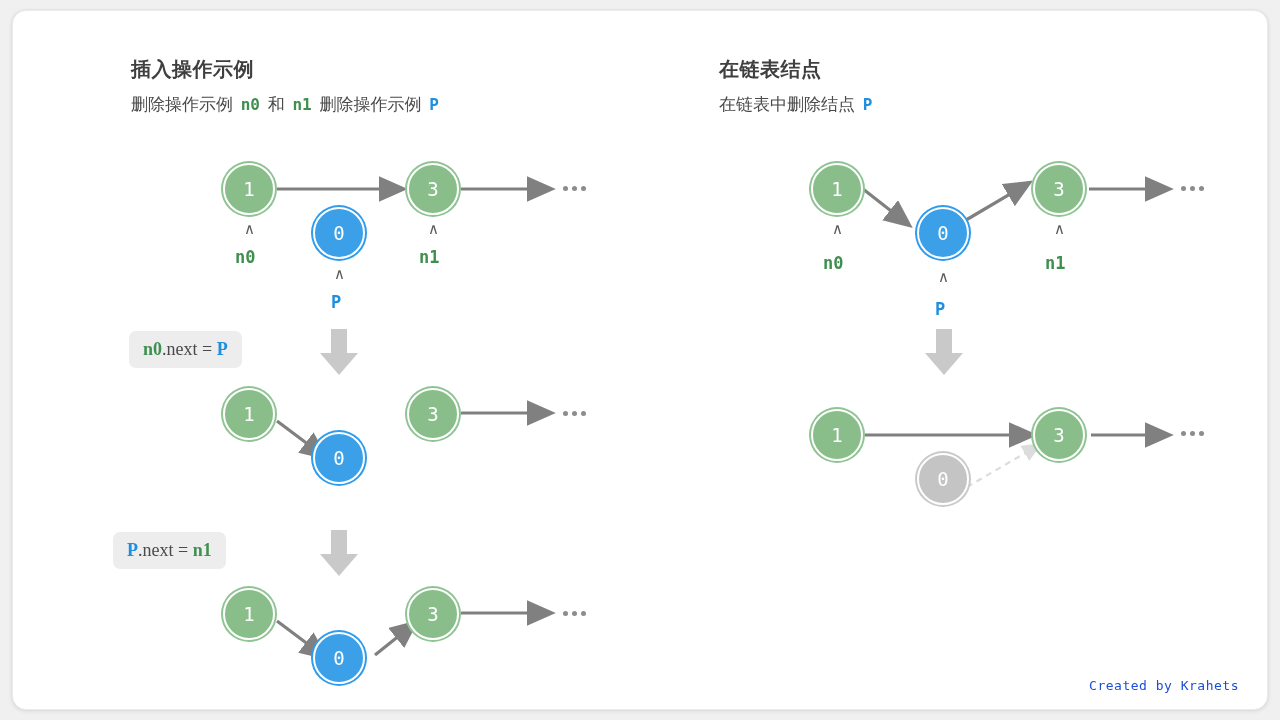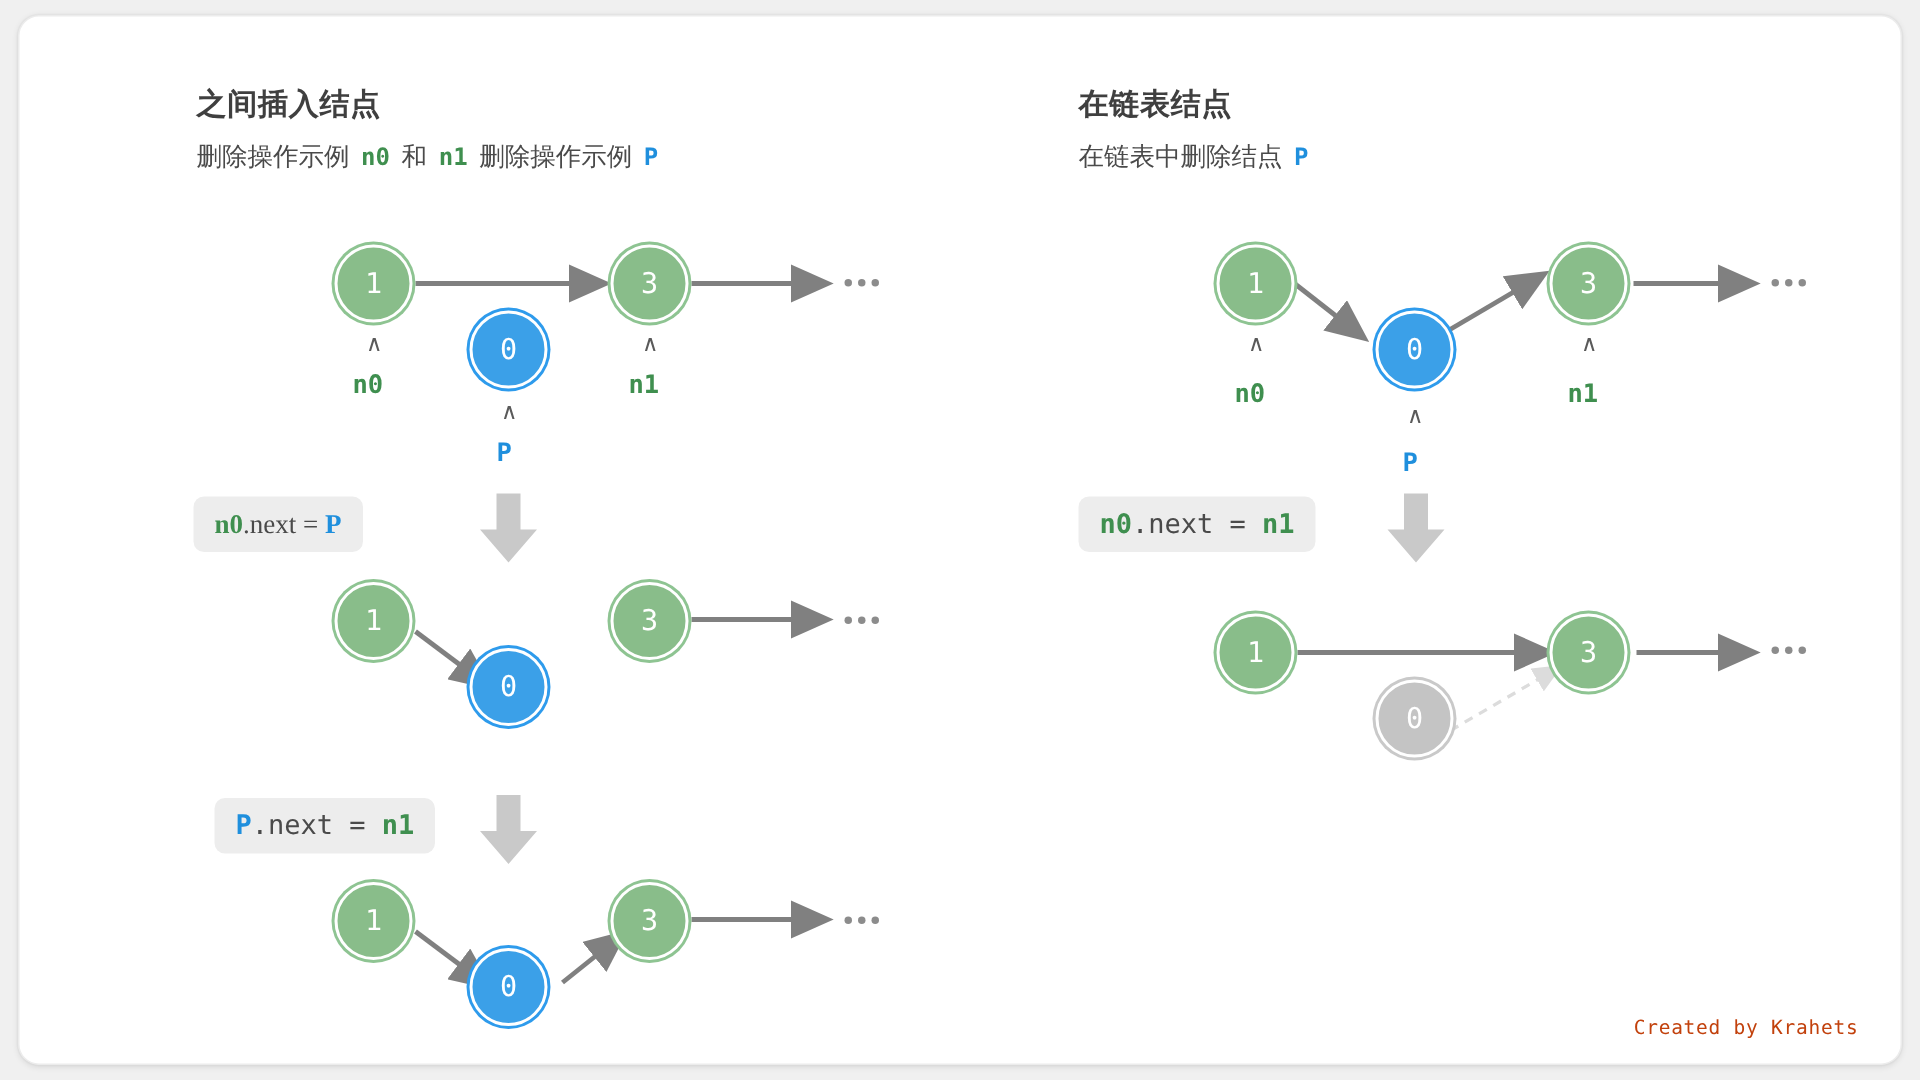--- a/index.html
+++ b/index.html
@@ -129,33 +129,33 @@
 
   
   .down-arrow { position: absolute; z-index: 4; }
 
   
   #footer {
     position: absolute;
     right: 28px; bottom: 16px;
     font-family: "DejaVu Sans Mono", monospace;
     font-size: 13px;
-    color: #c2410c;
+    color: #1d4ed8;
     letter-spacing: 0.5px;
     white-space: nowrap;
   }
 </style>
 </head>
 <body>
 
 <div id="card">
 
   <div class="panel" id="panel-insert">
 
-    <div class="panel-title" style="left:118px; top:45px;">之间插入结点</div>
+    <div class="panel-title" style="left:118px; top:45px;">插入操作示例</div>
 
     <div class="panel-subtitle" style="left:118px; top:82px;"><span>删除操作示例 </span><span class="mono g">n0</span><span> 和 </span><span class="mono g">n1</span><span> 删除操作示例 </span><span class="mono b">P</span></div>
 
     <svg class="edge" style="left:0px; top:140px;" width="628" height="120">
       <defs>
         <marker id="ah-gray-a" markerWidth="9" markerHeight="8" refX="7.5" refY="4" orient="auto">
           <path d="M0,0 L9,4 L0,8 z" fill="#808080"></path>
         </marker>
       </defs>
       <line x1="264" y1="38" x2="390" y2="38" stroke="#808080" stroke-width="3.2" marker-end="url(#ah-gray-a)"></line>
@@ -200,21 +200,21 @@
     <div class="node green" style="left:210px; top:377px;">1</div>
     <div class="node blue" style="left:300px; top:421px;">0</div>
     <div class="node green" style="left:394px; top:377px;">3</div>
 
     <div class="dots" style="left:550px; top:400px;">
       <i></i>
         <i></i>
         <i></i>
     </div>
 
-    <div class="code-chip" style="left:130px; top:521px;"><span class="tok b">P</span><span>.next = </span><span class="tok g">n1</span></div>
+    <div class="code-chip" style="left:100px; top:521px;font-family:Liberation Serif, serif;"><span class="tok b">P</span><span>.next = </span><span class="tok g">n1</span></div>
 
     <svg class="down-arrow" style="left:305px; top:517px;" width="42" height="52">
       <path d="M13,2 L29,2 L29,26 L40,26 L21,48 L2,26 L13,26 z" fill="#c9c9c9"></path>
     </svg>
 
     <svg class="edge" style="left:0px; top:568px;" width="628" height="120">
       <defs>
         <marker id="ah-gray-c" markerWidth="9" markerHeight="8" refX="7.5" refY="4" orient="auto">
           <path d="M0,0 L9,4 L0,8 z" fill="#808080"></path>
         </marker>
@@ -264,21 +264,20 @@
 
     <div class="caret" style="left:191px; top:211px;">∧</div>
     <div class="ptr-label g" style="left:182px; top:242px;">n0</div>
 
     <div class="caret" style="left:297px; top:259px;">∧</div>
     <div class="ptr-label b" style="left:294px; top:288px;">P</div>
 
     <div class="caret" style="left:413px; top:211px;">∧</div>
     <div class="ptr-label g" style="left:404px; top:242px;">n1</div>
 
-    <div class="code-chip" style="left:78px; top:320px;"><span class="tok g">n0</span><span>.next = </span><span class="tok g">n1</span></div>
 
     <svg class="down-arrow" style="left:282px; top:316px;" width="42" height="52">
       <path d="M13,2 L29,2 L29,26 L40,26 L21,48 L2,26 L13,26 z" fill="#c9c9c9"></path>
     </svg>
 
     <svg class="edge" style="left:0px; top:388px;" width="628" height="130">
       <defs>
         <marker id="ah-gray-e" markerWidth="9" markerHeight="8" refX="7.5" refY="4" orient="auto">
           <path d="M0,0 L9,4 L0,8 z" fill="#808080"></path>
         </marker>

